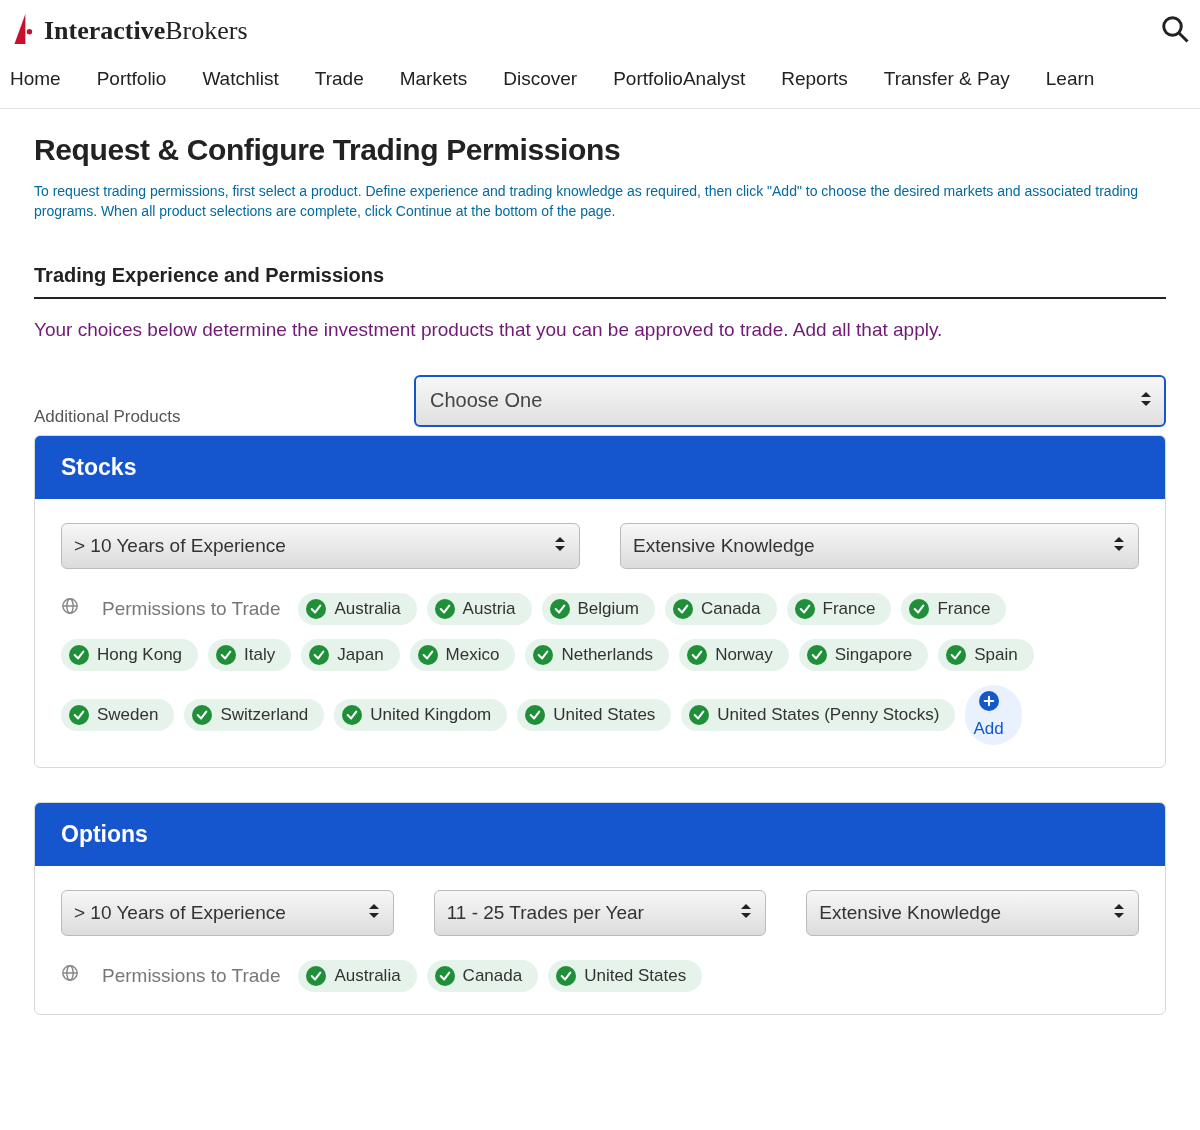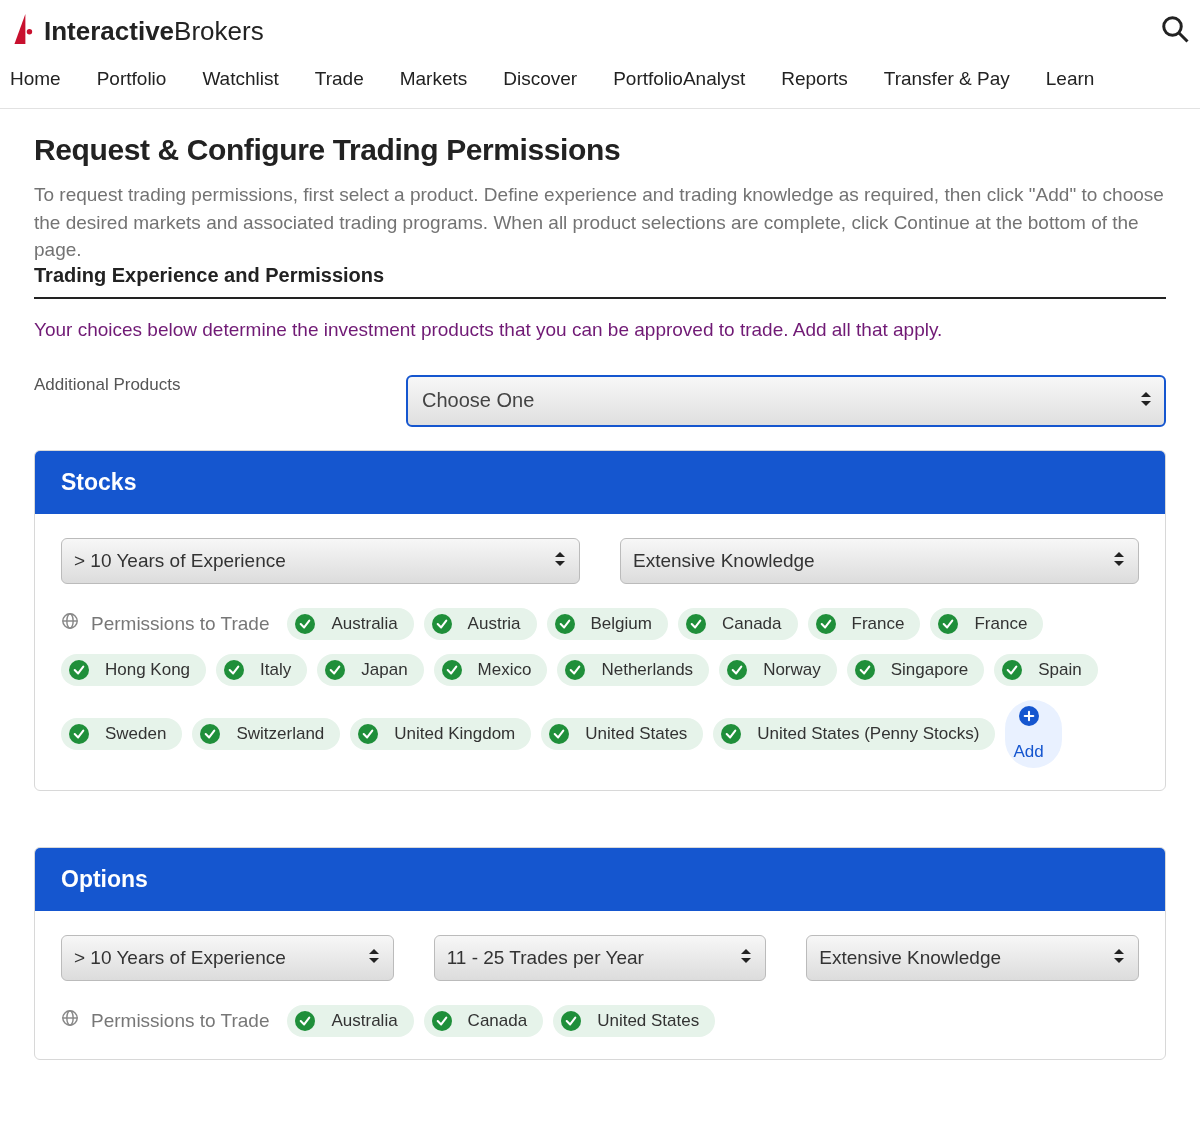--- a/index.html
+++ b/index.html
@@ -1,46 +1,46 @@
 <!DOCTYPE html>
 <html><head>
 <meta charset="utf-8">
 <style>
   * { box-sizing: border-box; margin: 0; padding: 0; }
   body { font-family: -apple-system, BlinkMacSystemFont, "Segoe UI", Helvetica, Arial, sans-serif; background: #fff; color: #222; width: 1200px; }
-  .topbar { display: flex; align-items: center; justify-content: space-between; padding: 14px 10px 0 10px; }
+  .topbar { display: flex; align-items: center; justify-content: space-between; padding: 14px 10px 0 10px; font-family: Liberation Serif, serif; }
   .logo { display: flex; align-items: center; gap: 6px; }
   .logo-mark svg { width: 28px; height: 30px; }
   .logo-text { font-size: 26px; }
   .logo-text .lb { font-weight: 700; }
   .logo-text .lr { font-weight: 400; }
   .search-icon svg { width: 30px; height: 30px; stroke: #222; }
   .navbar { display: flex; gap: 36px; padding: 20px 4px 18px 10px; border-bottom: 1px solid #e2e2e2; }
   .nav-item { font-size: 19px; color: #222; cursor: pointer; }
   .content { padding: 24px 34px 20px 34px; }
   .page-title { font-size: 30px; font-weight: 700; margin-bottom: 14px; letter-spacing: -0.4px; }
-  .intro { font-size: 19px; color: #737373; line-height: 1.45; }
+  .intro { font-size: 14px; color: #0369a1; line-height: 1.45; margin-bottom: 42px; }
   .section-title { font-size: 20px; font-weight: 700; padding-bottom: 10px; border-bottom: 2px solid #222; margin-bottom: 20px; }
   .section-desc { font-size: 19px; color: #701a75; margin-bottom: 34px; }
-  .row-additional { display: flex; align-items: flex-start; gap: 12px; margin-bottom: 23px; }
+  .row-additional { display: flex; align-items: flex-end; gap: 20px; margin-bottom: 8px; }
   .label-additional { font-size: 17px; color: #555; width: 360px; }
   .select-wrap { position: relative; flex: 1; border-radius: 25px; }
   .lg-select { width: 100%; height: 52px; border: 2px solid #1556cf; border-radius: 6px; background: linear-gradient(#f7f7f7, #dfdfdf); font-size: 20px; padding: 0 14px; display: flex; align-items: center; color: #444; cursor: pointer; }
   .sort-glyph { position: absolute; right: 14px; top: 50%; transform: translateY(-50%); }
   .sort-glyph svg { width: 12px; height: 18px; }
-  .panel { border: 1px solid #d8d8d8; border-radius: 6px; overflow: hidden; margin-bottom: 56px; }
+  .panel { border: 1px solid #d8d8d8; border-radius: 6px; overflow: hidden; margin-bottom: 34px; }
   .panel-header { background: #1556cf; color: #fff; font-size: 23px; font-weight: 700; padding: 18px 26px; }
   .panel-body { padding: 24px 26px 22px 26px; }
   .selects-row { display: flex; gap: 40px; margin-bottom: 24px; }
   .mini-select-wrap { position: relative; flex: 1; }
   .mini-select { width: 100%; height: 46px; border: 1px solid #bbb; border-radius: 6px; background: linear-gradient(#f7f7f7, #dcdcdc); font-size: 19px; padding: 0 12px; display: flex; align-items: center; color: #333; cursor: pointer; }
   .perms-row { display: flex; flex-wrap: wrap; align-items: center; gap: 10px; row-gap: 14px; }
-  .perms-label { display: inline-flex; align-items: center; gap: 12px; color: #777; font-size: 19px; margin-right: 8px; }
+  .perms-label { display: inline-flex; align-items: center; gap: 23px; color: #777; font-size: 19px; margin-right: 8px; }
   .globe-icon svg { width: 18px; height: 18px; }
-  .chip { display: inline-flex; align-items: center; gap: 16px; background: #e6f3ea; border-radius: 999px; padding: 6px 16px 6px 8px; font-size: 17px; color: #333; cursor: pointer; }
+  .chip { display: inline-flex; align-items: center; gap: 8px; background: #e6f3ea; border-radius: 999px; padding: 6px 16px 6px 8px; font-size: 17px; color: #333; cursor: pointer; }
   .chip .check { width: 20px; height: 20px; background: #1f8f3a; border-radius: 50%; display: flex; align-items: center; justify-content: center; }
   .chip .check svg { width: 12px; height: 12px; }
   .chip-add { background: #e9f1ff; color: #1556cf; padding: 6px 18px 6px 8px; flex-direction: column; }
   .chip-add .plus { width: 20px; height: 20px; background: #1556cf; border-radius: 50%; display: flex; align-items: center; justify-content: center; color: #fff; }
   .chip-add .plus svg { width: 12px; height: 12px; }
 </style>
 </head>
 <body>
 
 <div class="topbar">

